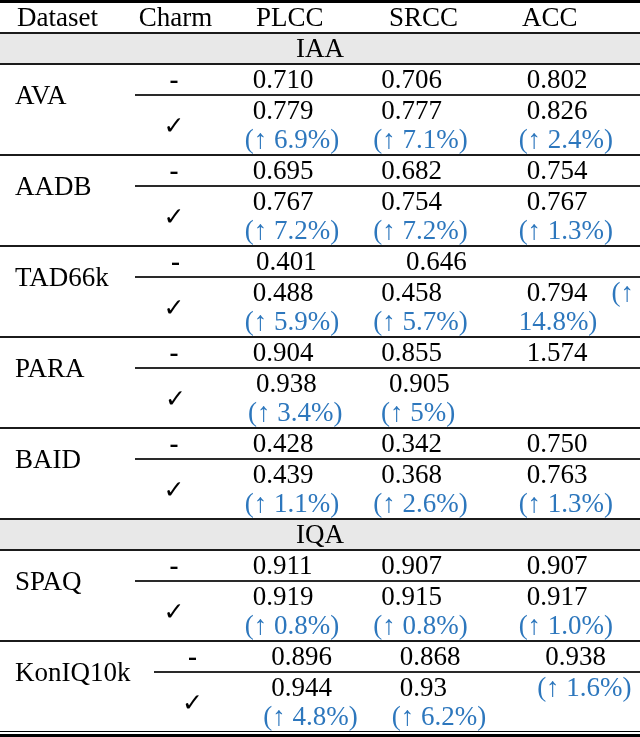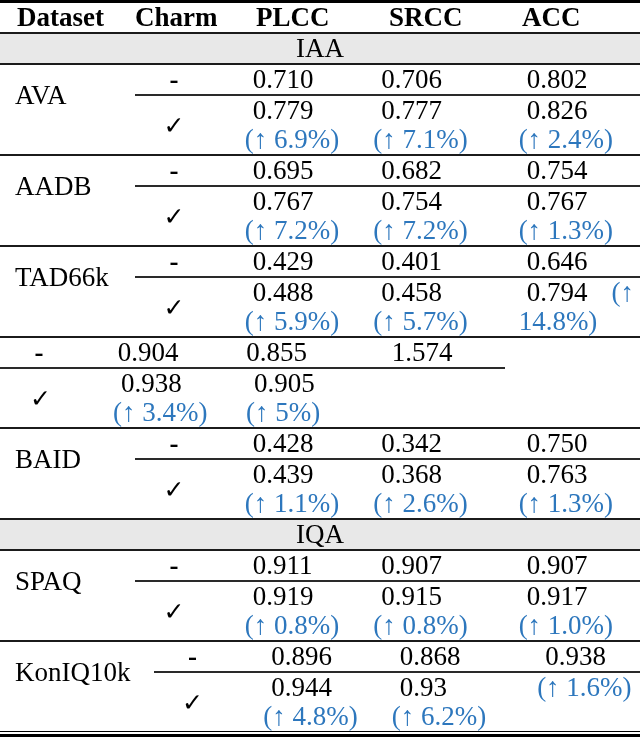--- a/index.html
+++ b/index.html
@@ -7,21 +7,20 @@
     width: 640px;
     font-family: "Liberation Serif", serif;
     color: #000;
   }
   #results-table { width: 640px; border-top: 3px solid #000; }
 
   .hdr {
     display: flex; align-items: center;
     height: 29px; font-size: 27px;
     border-bottom: 2px solid #1b1b1b;
-    font-weight: bold;
   }
   .c-ds { width: 135px; box-sizing: border-box; padding-left: 17px; }
   .c-ch { width: 105px; box-sizing: border-box; padding-right: 24px; text-align: center; }
   .c-m  { width: 133px; box-sizing: border-box; padding-left: 16px; }
   .c-m.last { width: 134px; }
 
   .band {
     height: 29px; font-size: 27px;
     background: var(--band-bg, #e8e8e8);
     border-bottom: 2px solid #1b1b1b;
@@ -147,21 +146,20 @@
           <div class="l2 blue">(↑ 1.3%)</div>
         </div>
       </div>
     </div>
   </div>
       <div class="group">
     <div class="g-ds">TAD66k</div>
     <div class="g-right">
       <div class="r1">
         <div class="charm-box mark-dash">-</div>
-        <div class="mcell">0.429</div>
         <div class="mcell">0.401</div>
         <div class="mcell last">0.646</div>
       </div>
       <div class="mid"></div>
       <div class="r2">
         <div class="charm-box mark-check">✓</div>
         <div class="mcell">
           <div class="l1">
             <span>0.488</span>
             <span class="blue"></span>
@@ -179,20 +177,21 @@
           <div class="l1">
             <span>0.794</span>
             <span class="blue">(↑</span>
           </div>
           <div class="l2 blue">14.8%)</div>
         </div>
       </div>
     </div>
   </div>
       <div class="group">
+    <div class="g-ds">PARA</div>
     <div class="g-right">
       <div class="r1">
         <div class="charm-box mark-dash">-</div>
         <div class="mcell">0.904</div>
         <div class="mcell">0.855</div>
         <div class="mcell last">1.574</div>
       </div>
       <div class="mid"></div>
       <div class="r2">
         <div class="charm-box mark-check">✓</div>

